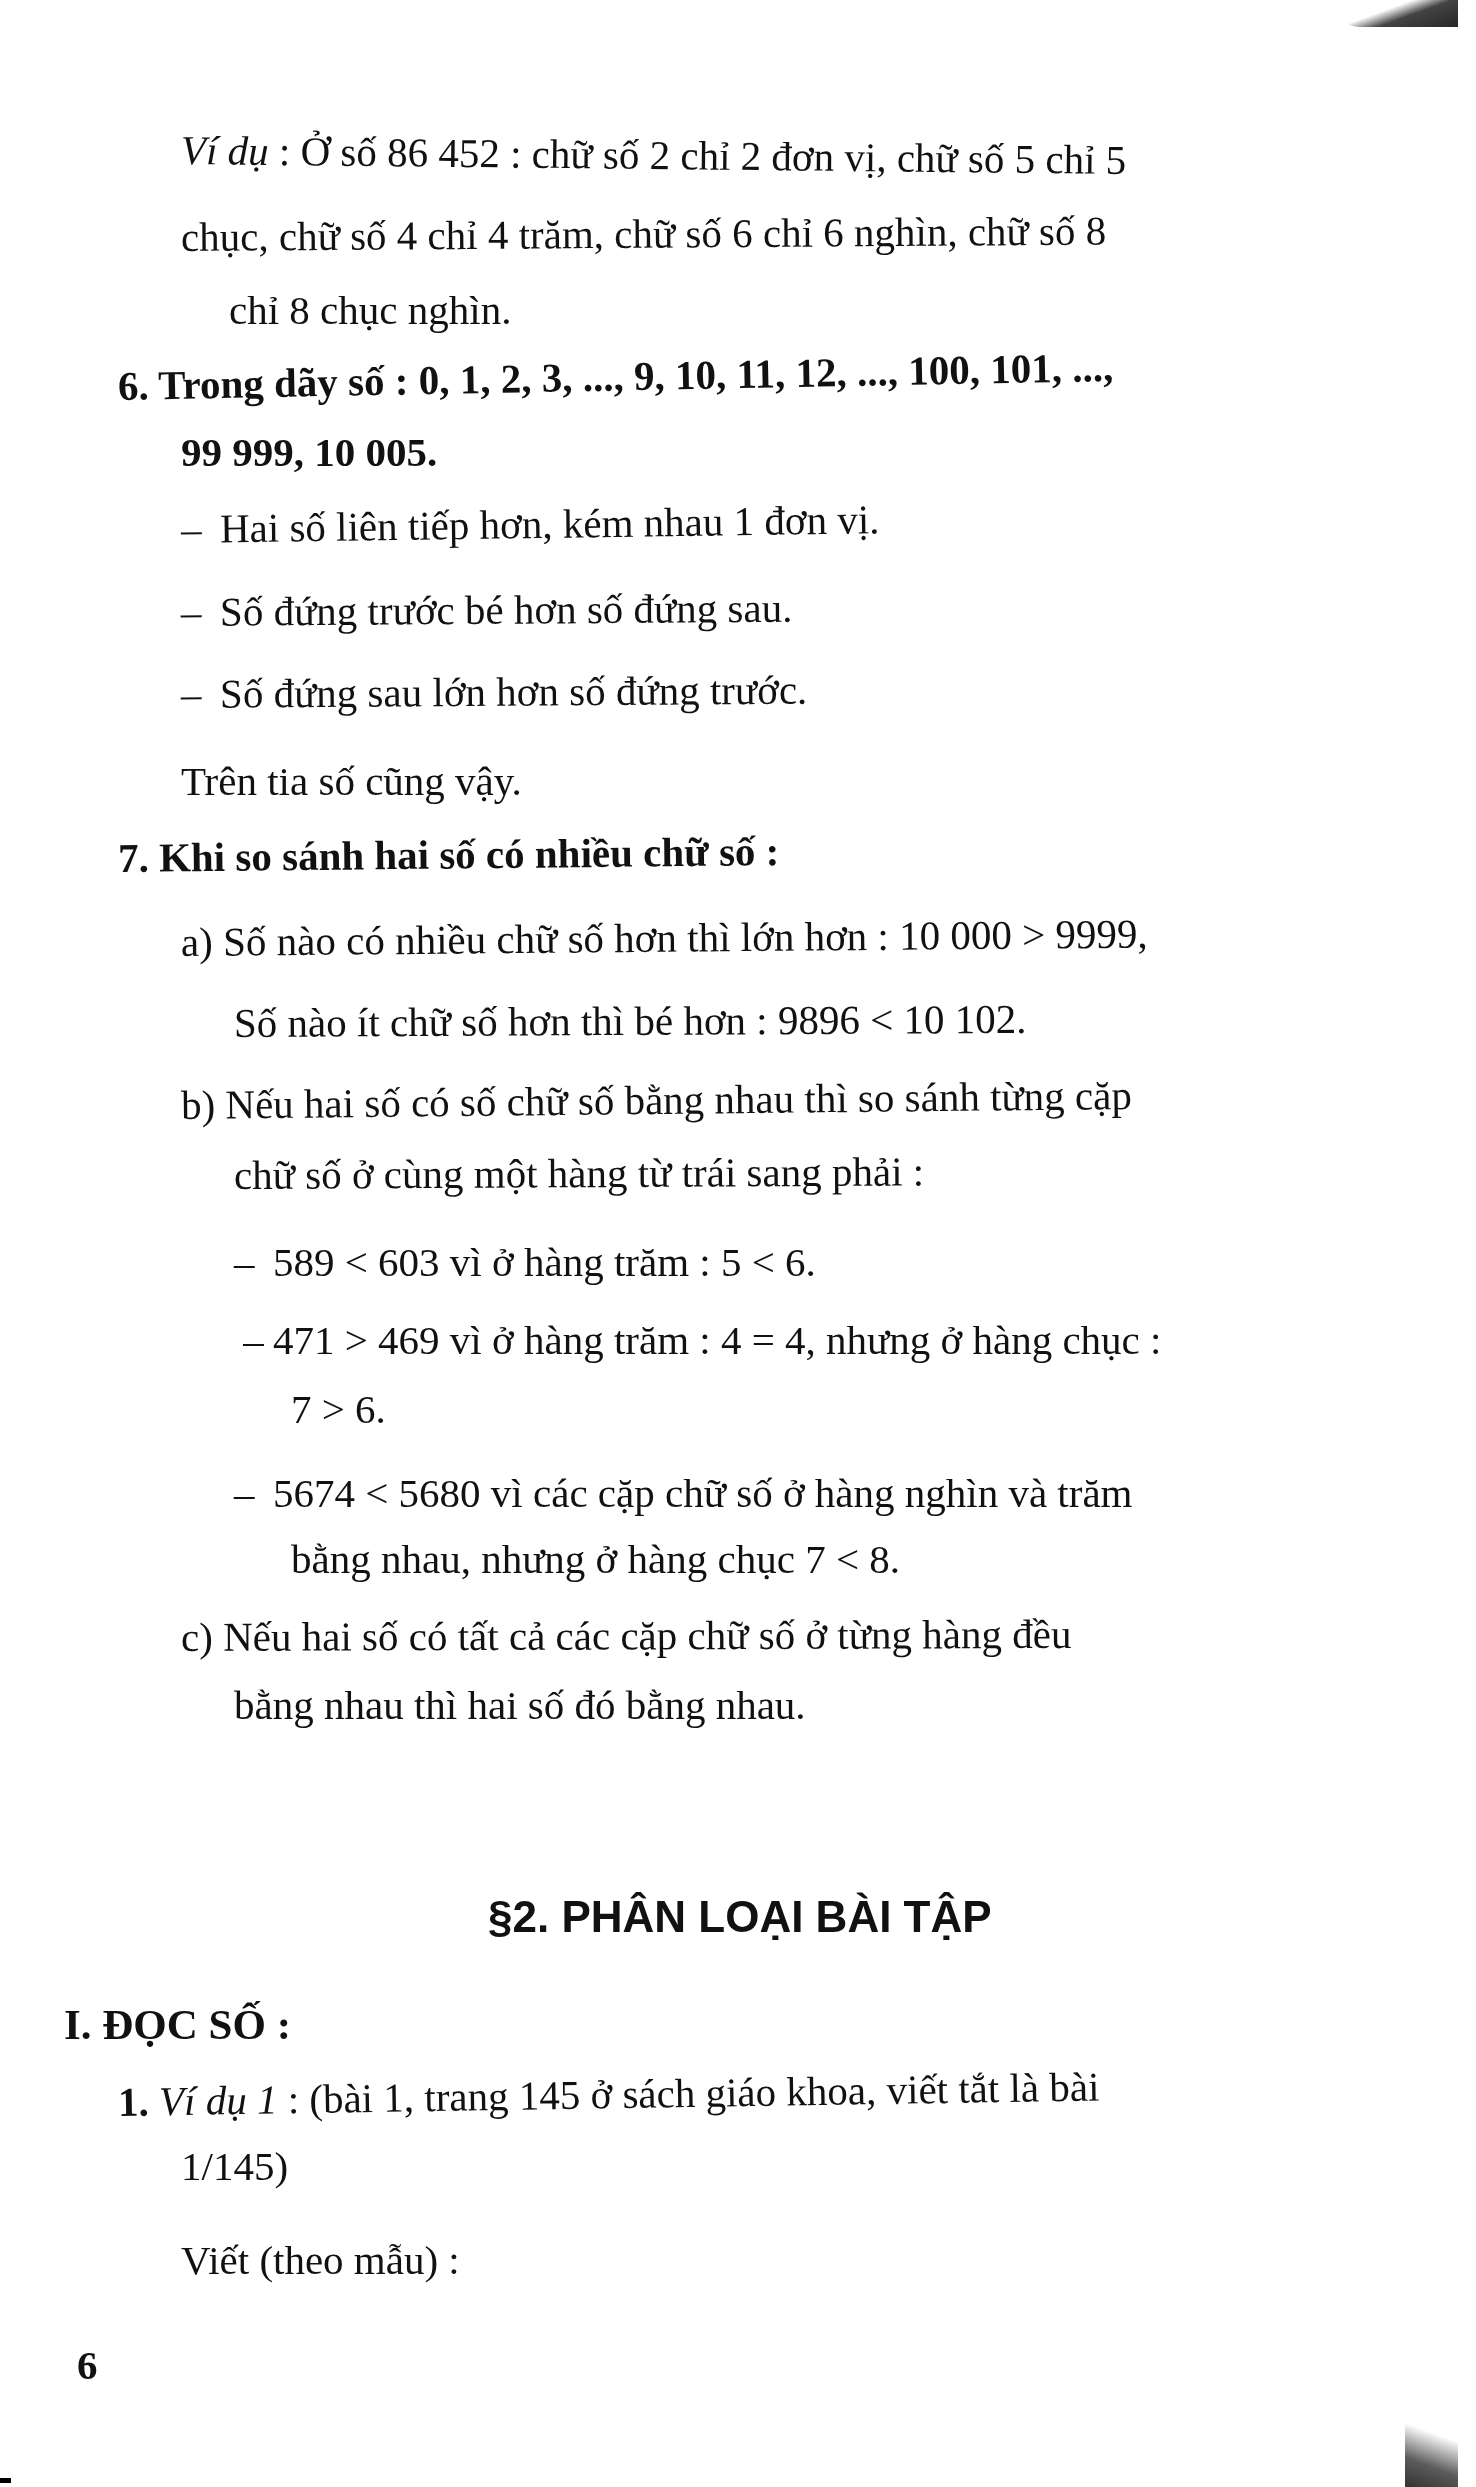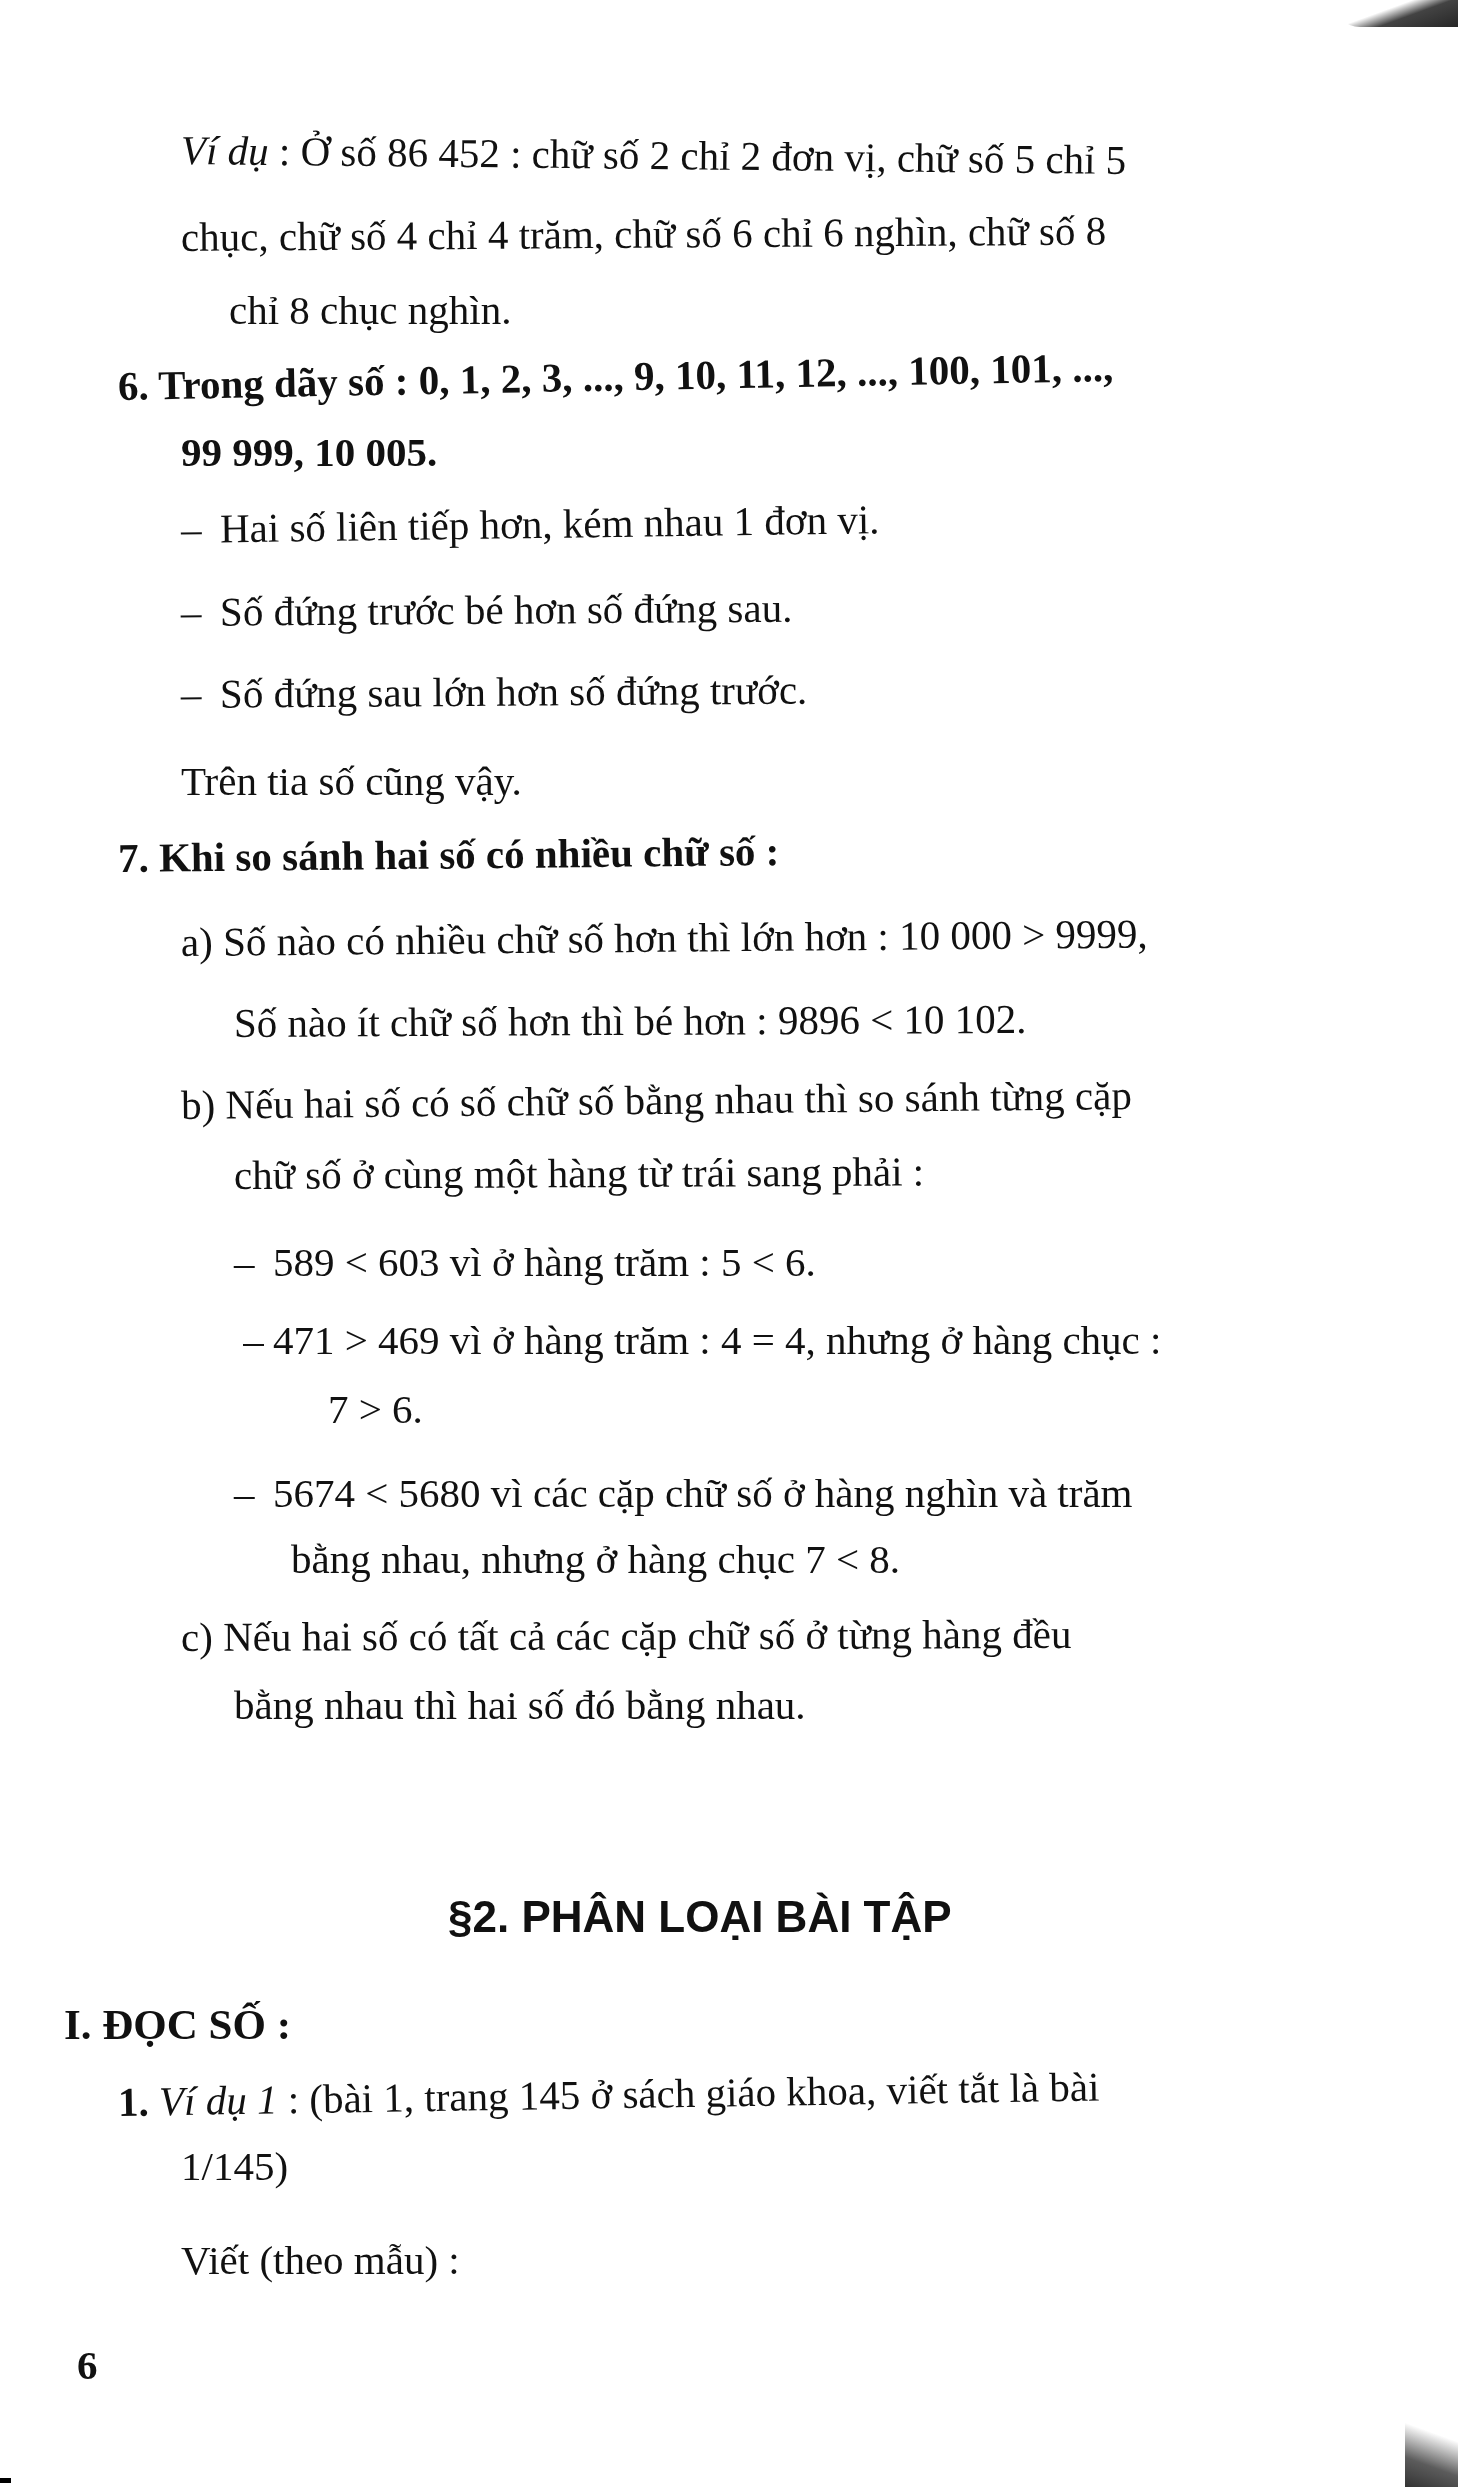--- a/index.html
+++ b/index.html
@@ -108,33 +108,33 @@
     <span>Nếu hai số có số chữ số bằng nhau thì so sánh từng cặp</span>
   </div>
   <div class="line" style="left:234px; top:1155px; transform: rotate(-0.3deg);">chữ số ở cùng một hàng từ trái sang phải :</div>
 
   <div class="line" style="left:234px; top:1242px;">
     <span class="dash">–</span><span>589 &lt; 603 vì ở hàng trăm : 5 &lt; 6.</span>
   </div>
   <div class="line" style="left:234px; top:1320px;text-align:center;">
     <span class="dash">–</span><span>471 &gt; 469 vì ở hàng trăm : 4 = 4, nhưng ở hàng chục :</span>
   </div>
-  <div class="line" style="left:291px; top:1389px;margin-left:37px;">7 &gt; 6.</div>
+  <div class="line" style="left:291px; top:1389px;">7 &gt; 6.</div>
   <div class="line" style="left:234px; top:1473px;">
     <span class="dash">–</span><span>5674 &lt; 5680 vì các cặp chữ số ở hàng nghìn và trăm</span>
   </div>
   <div class="line" style="left:291px; top:1539px;">bằng nhau, nhưng ở hàng chục 7 &lt; 8.</div>
 
   <div class="line" style="left:181px; top:1617px; transform: rotate(-0.2deg);">
     <span>c)</span>
     <span>Nếu hai số có tất cả các cặp chữ số ở từng hàng đều</span>
   </div>
   <div class="line" style="left:234px; top:1685px;">bằng nhau thì hai số đó bằng nhau.</div>
 
-  <div class="line heading-sans" style="left:448px; top:1895px; font-size:44px;">§2. PHÂN LOẠI BÀI TẬP</div>
+  <div class="line heading-sans" style="left:488px; top:1895px; font-size:44px;">§2. PHÂN LOẠI BÀI TẬP</div>
 
   <div class="line bold" style="left:64px; top:2003px; font-size:43px;">I. ĐỌC SỐ :</div>
 
   <div class="line" style="left:118px; top:2082px; transform: rotate(-0.9deg);">
     <span class="bold">1.</span>
     <span class="italic">Ví dụ 1</span><span> : (bài 1, trang 145 ở sách giáo khoa, viết tắt là bài</span>
   </div>
   <div class="line" style="left:181px; top:2146px;">1/145)</div>
   <div class="line" style="left:181px; top:2240px;">Viết (theo mẫu) :</div>
 

